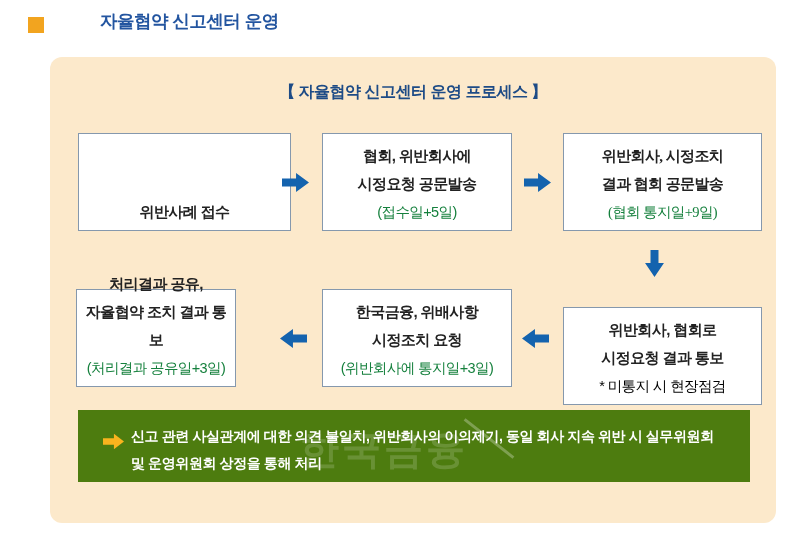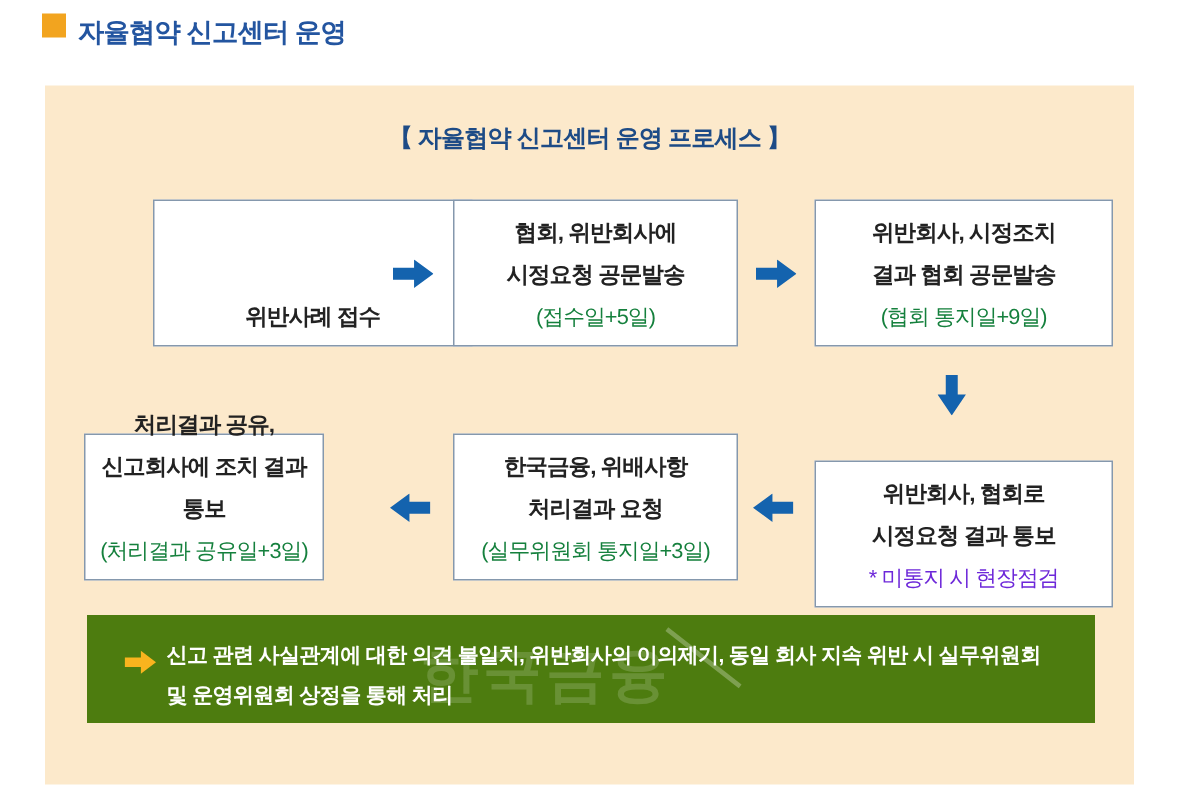--- a/index.html
+++ b/index.html
@@ -5,50 +5,50 @@
   * { margin:0; padding:0; box-sizing:border-box; }
   html,body { background:#ffffff; }
   body {
     font-family:"Liberation Sans", sans-serif;
     width:800px; height:538px;
     position:relative; overflow:hidden;
   }
   #page { position:absolute; inset:0; }
 
   
-  .header { position:absolute; left:28px; top:9px; height:24px; display:flex; align-items:flex-start; }
+  .header { position:absolute; left:28px; top:9px; height:24px; display:flex; align-items:flex-end;gap:48px; }
   .bullet { width:16px; height:16px; background:#F2A41F; display:inline-block; }
   .title  { font-size:17.5px; font-weight:700; color:#2355A0; margin-left:8px; letter-spacing:-0.5px; }
 
   
   .panel {
-    position:absolute; left:30px; top:57px; width:726px; height:466px;
-    background:#FCE9CB; border-radius:0;padding-left:16px;
+    position:absolute; left:50px; top:57px; width:726px; height:466px;
+    background:#FCE9CB; border-radius:12px;padding-left:16px;
   }
   .subtitle {
     position:absolute; top:25px; left:0; width:100%;
     text-align:center; font-size:16px; font-weight:700; color:#1D4B86;
     letter-spacing:-0.5px;
   }
 
   
   .box {
     position:absolute; background:#ffffff; border:1.5px solid #8598AD;
     display:flex; flex-direction:column; align-items:center; justify-content:flex-end;
     text-align:center; padding:4px 2px;
   }
-  .box1 { left:28px;  top:76px;  width:213px; height:98px;margin-left:44px; }
+  .box1 { left:28px;  top:76px;  width:213px; height:98px; }
   .box2 { left:272px; top:76px;  width:190px; height:98px; }
-  .box3 { left:513px; top:76px;  width:199px; height:98px; }
+  .box3 { left:513px; top:76px;  width:199px; height:98px;font-family:Liberation Serif, serif; }
   .box4 { left:513px; top:232px; width:199px; height:98px;margin-top:18px; }
   .box5 { left:272px; top:232px; width:190px; height:98px; }
   .box6 { left:26px;  top:232px; width:160px; height:98px; }
   .bl { font-size:15px; font-weight:700; color:#222222; line-height:28px; letter-spacing:-0.6px; }
   .bn { font-size:14.5px; font-weight:400; color:#15803d; line-height:28px; letter-spacing:-0.6px; }
-  .bn-blue { color:#6d28d9; }
+  .bn-blue { color:#000000; }
 
   
   .arrow { position:absolute; background:#1463AE; }
   .arrow-r { width:27px; height:21px;
     clip-path:polygon(0 31%, 52% 31%, 52% 5%, 100% 50%, 52% 95%, 52% 69%, 0 69%); }
   .arrow-l { width:27px; height:21px;
     clip-path:polygon(100% 31%, 48% 31%, 48% 5%, 0 50%, 48% 95%, 48% 69%, 100% 69%); }
   .arrow-d { width:21px; height:27px;
     clip-path:polygon(31% 0, 69% 0, 69% 48%, 95% 48%, 50% 100%, 5% 48%, 31% 48%); }
   .ar1 { left:232px; top:115px; }
@@ -122,29 +122,29 @@
     <div class="box box4">
       <div class="bl">위반회사, 협회로</div>
       <div class="bl">시정요청 결과 통보</div>
       <div class="bn bn-blue">* 미통지 시 현장점검</div>
     </div>
 
     <div class="arrow arrow-l al1"></div>
 
     <div class="box box5">
       <div class="bl">한국금융, 위배사항</div>
-      <div class="bl">처리결과 요청</div>
-      <div class="bn">(실무위원회 통지일+3일)</div>
+      <div class="bl">시정조치 요청</div>
+      <div class="bn">(위반회사에 통지일+3일)</div>
     </div>
 
     <div class="arrow arrow-l al2"></div>
 
     <div class="box box6">
       <div class="bl">처리결과 공유,</div>
-      <div class="bl">신고회사에 조치 결과 통보</div>
+      <div class="bl">자율협약 조치 결과 통보</div>
       <div class="bn">(처리결과 공유일+3일)</div>
     </div>
 
     <div class="banner">
       <span class="banner-arrow"></span>
       <div class="banner-text">신고 관련 사실관계에 대한 의견 불일치, 위반회사의 이의제기, 동일 회사 지속 위반 시 실무위원회
 및 운영위원회 상정을 통해 처리</div>
     </div>
 
     <div class="watermark">한국금융</div>

